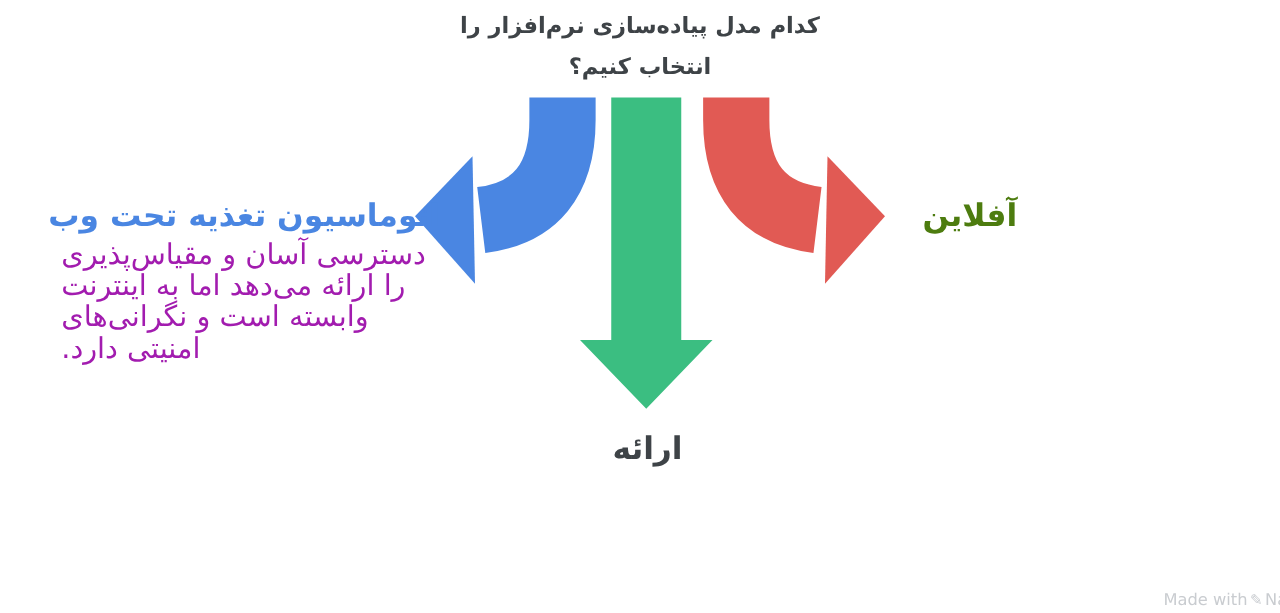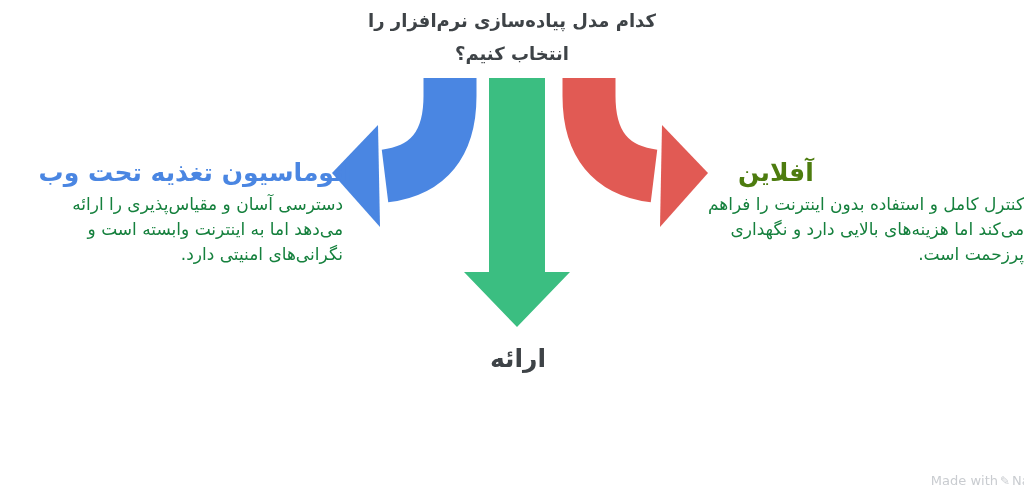--- a/index.html
+++ b/index.html
@@ -19,23 +19,23 @@
     line-height:33px;
     color:#3e4347;
   }
   .arrows { position:absolute; top:0; left:0; }
   .branch { position:absolute; direction:rtl; }
   .branch-heading {
     font-size:25px; font-weight:bold; line-height:33px;
     white-space:nowrap;
   }
   .branch-desc {
-    font-size:17px; line-height:25px;
-    color:#15803d;
-    text-align:right;
+    font-size:23px; line-height:25px;
+    color:#a21caf;
+    text-align:left;
   }
   .branch-web { left:0; top:156px; width:312px;margin-left:40px; }
   .branch-web .branch-heading { color:#4a86e2; text-align:right; }
   .branch-web .branch-desc { width:294px; margin:3px auto 0; }
 
   .branch-offline { left:702px; top:156px; width:322px; }
   .branch-offline .branch-heading { color:#4d7c0f; text-align:left; padding-left:36px; }
   .branch-offline .branch-desc { width:322px; margin:3px auto 0; }
 
   .branch-hybrid { left:372px; top:342px; width:292px; }
@@ -77,21 +77,20 @@
     </g>
   </svg>
 
   <div class="branch branch-web">
     <div class="branch-heading">اتوماسیون تغذیه تحت وب</div>
     <div class="branch-desc">دسترسی آسان و مقیاس‌پذیری را ارائه می‌دهد اما به اینترنت وابسته است و نگرانی‌های امنیتی دارد.</div>
   </div>
 
   <div class="branch branch-offline">
     <div class="branch-heading">آفلاین</div>
-    <div class="branch-desc">کنترل کامل و استفاده بدون اینترنت را فراهم می‌کند اما هزینه‌های بالایی دارد و نگهداری پرزحمت است.</div>
   </div>
 
   <div class="branch branch-hybrid">
     <div class="branch-heading">ارائه</div>
   </div>
 
   <div class="watermark">
     <span>Made with</span><span class="wm-icon">✎</span><span>Nap</span>
   </div>
 

